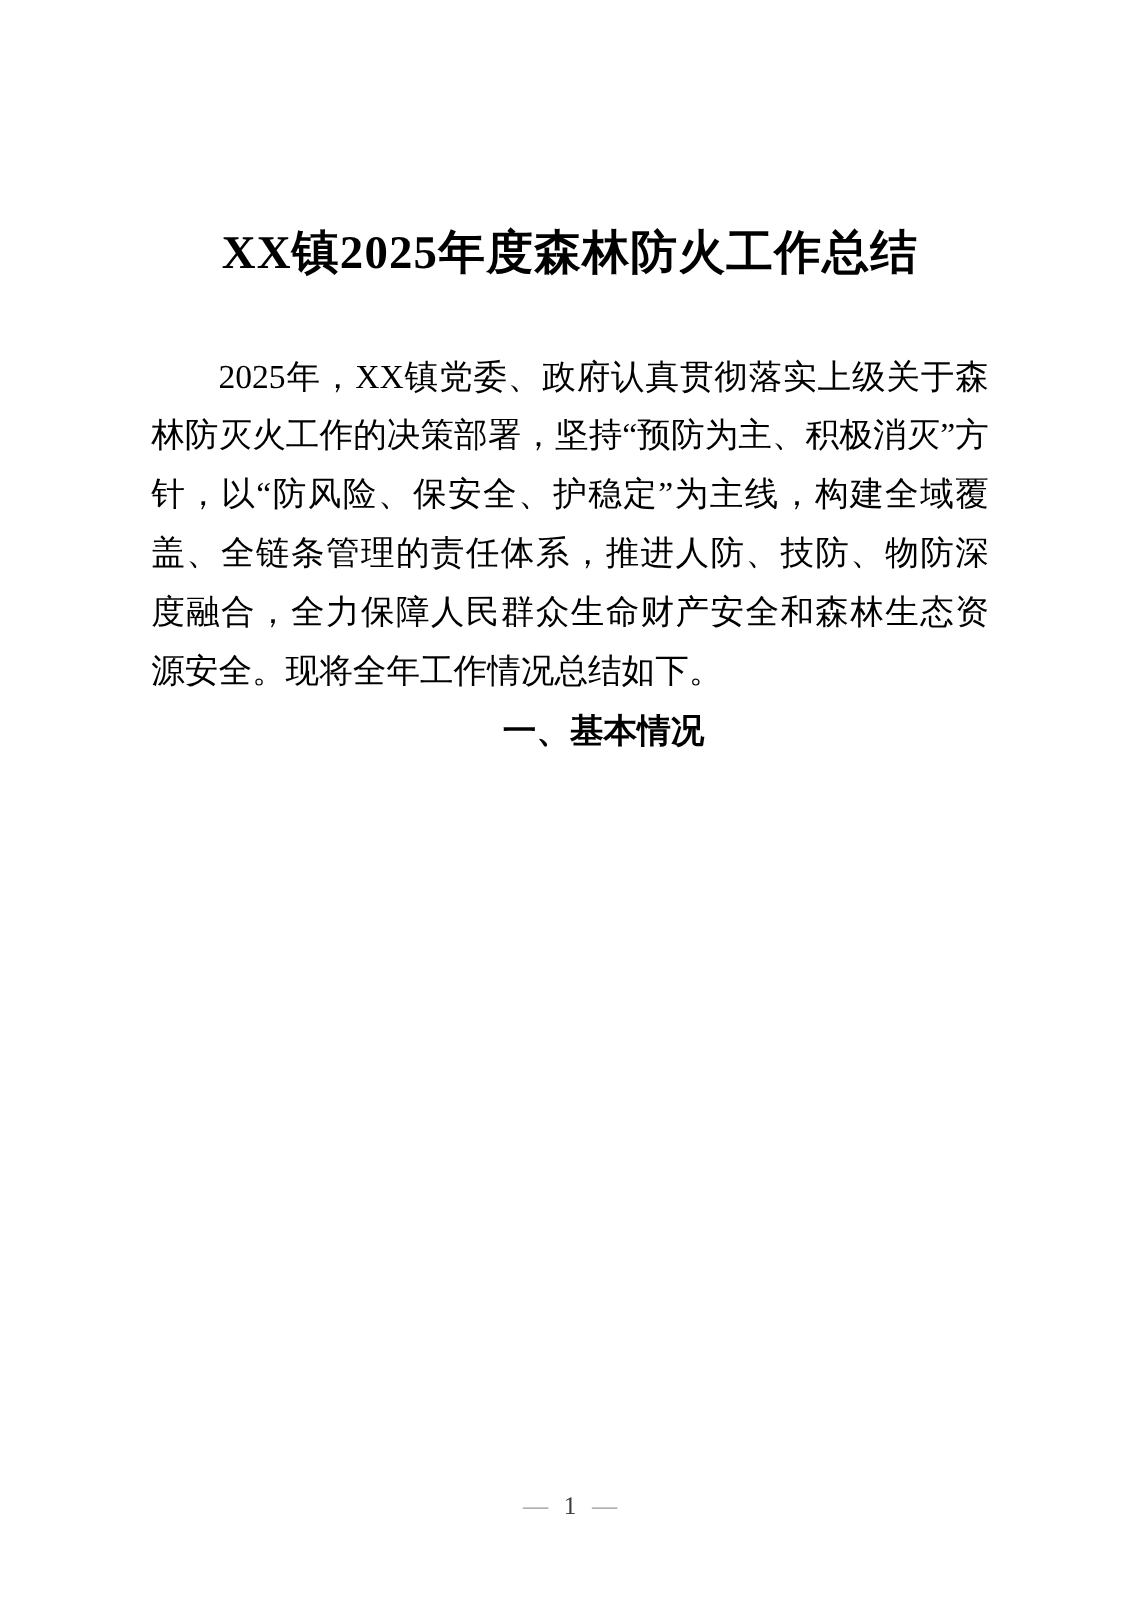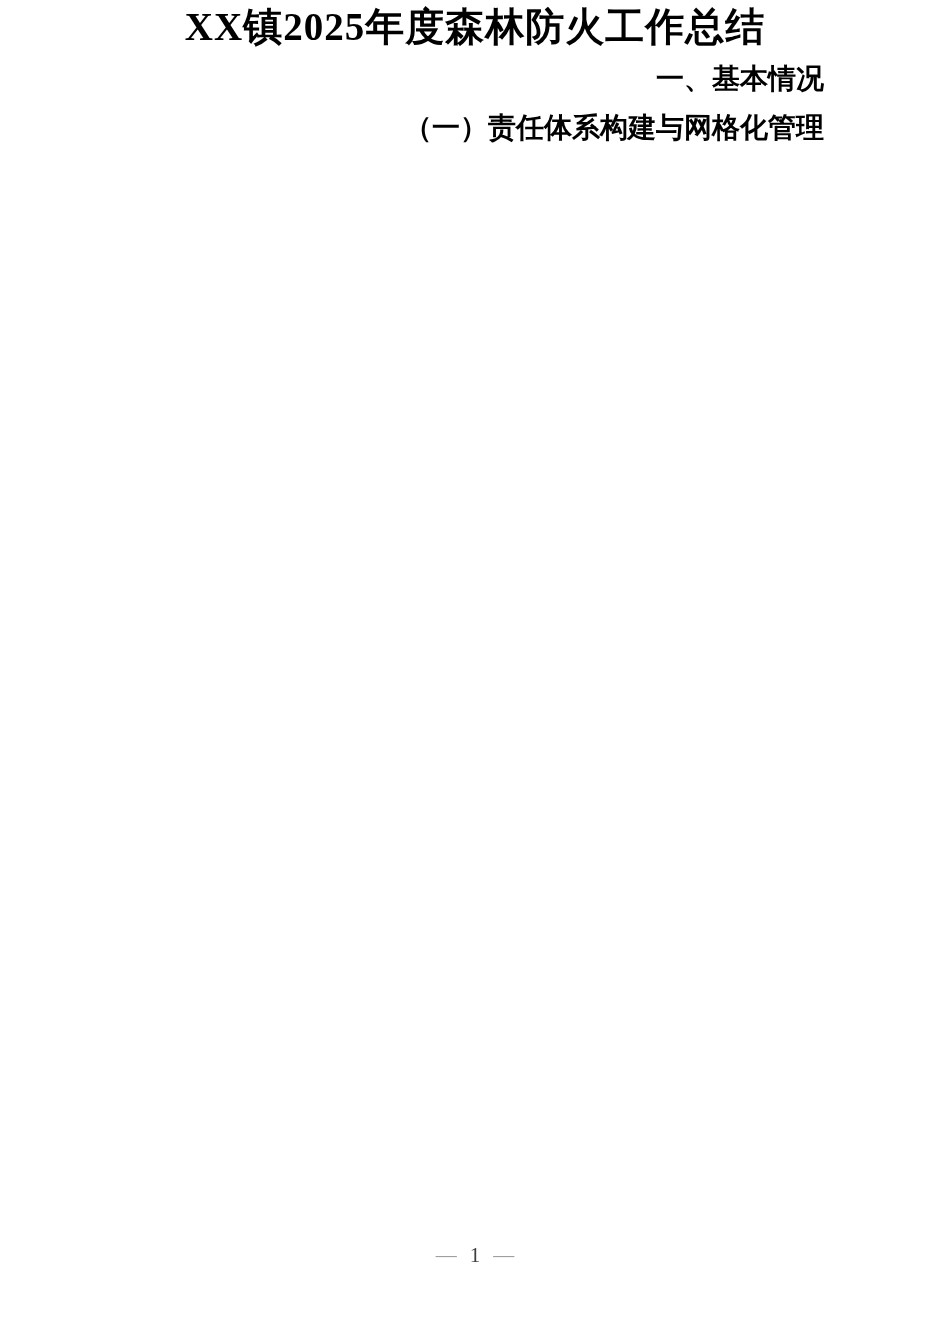--- a/index.html
+++ b/index.html
@@ -15,20 +15,21 @@
     background: #ffffff;
     color: #000000;
     font-family: "Liberation Serif", "DejaVu Serif", serif;
     overflow: hidden;
   }
   .content {
     padding: 0 126px;
   }
   .doc-title {
     margin: 0;
+    padding-top: 184px;
     font-size: 39px;
     line-height: 54px;
     font-weight: 700;
     text-align: center;
     letter-spacing: 1px;
     font-family: "Liberation Serif", "DejaVu Serif", serif;
     color: #000000;
   }
   .para {
     margin: 0;
@@ -41,21 +42,21 @@
   }
   .para-first {
     margin-top: 52px;
   }
   .heading {
     margin: 0;
     font-size: 28px;
     line-height: 49px;
     font-weight: 700;
     text-indent: 2em;
-    text-align: right;
+    text-align: center;
     font-family: "Liberation Sans", "DejaVu Sans", sans-serif;
     color: #000000;
   }
   .footer {
     position: absolute;
     left: 0;
     right: 0;
     bottom: 76px;
     text-align: center;
     font-size: 21px;
@@ -72,24 +73,24 @@
   }
 </style>
 </head>
 <body>
 
 <div class="page">
   <div class="content">
 
     <h1 class="doc-title">XX镇2025年度森林防火工作总结</h1>
 
+    <p class="para para-first">2025年，XX镇党委、政府认真贯彻落实上级关于森林防灭火工作的决策部署，坚持“预防为主、积极消灭”方针，以“防风险、保安全、护稳定”为主线，构建全域覆盖、全链条管理的责任体系，推进人防、技防、物防深度融合，全力保障人民群众生命财产安全和森林生态资源安全。现将全年工作情况总结如下。</p>
 
     <h2 class="heading">一、基本情况</h2>
 
-    <h3 class="heading">（一）责任体系构建与网格化管理</h3>
 
 
 
   </div>
 
   <div class="footer">
     <span class="dash">—</span><span class="pagenum">1</span><span class="dash">—</span>
   </div>
 </div>
 

